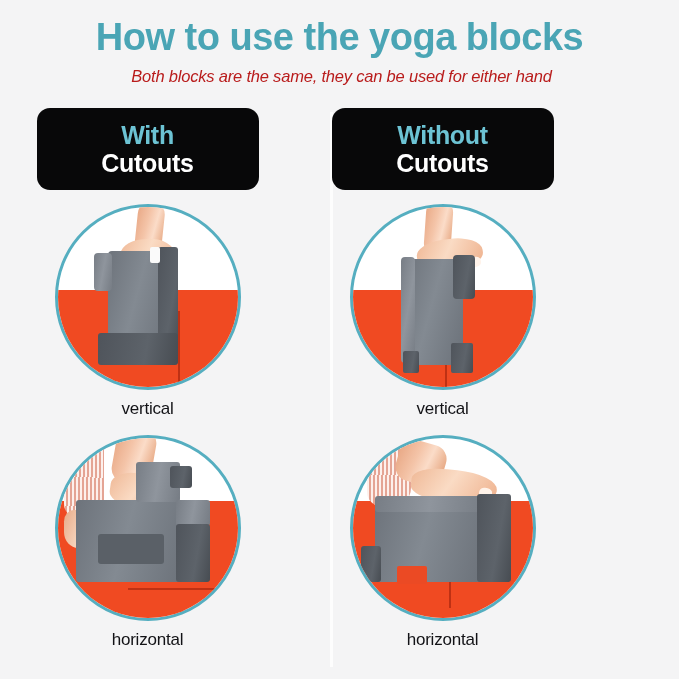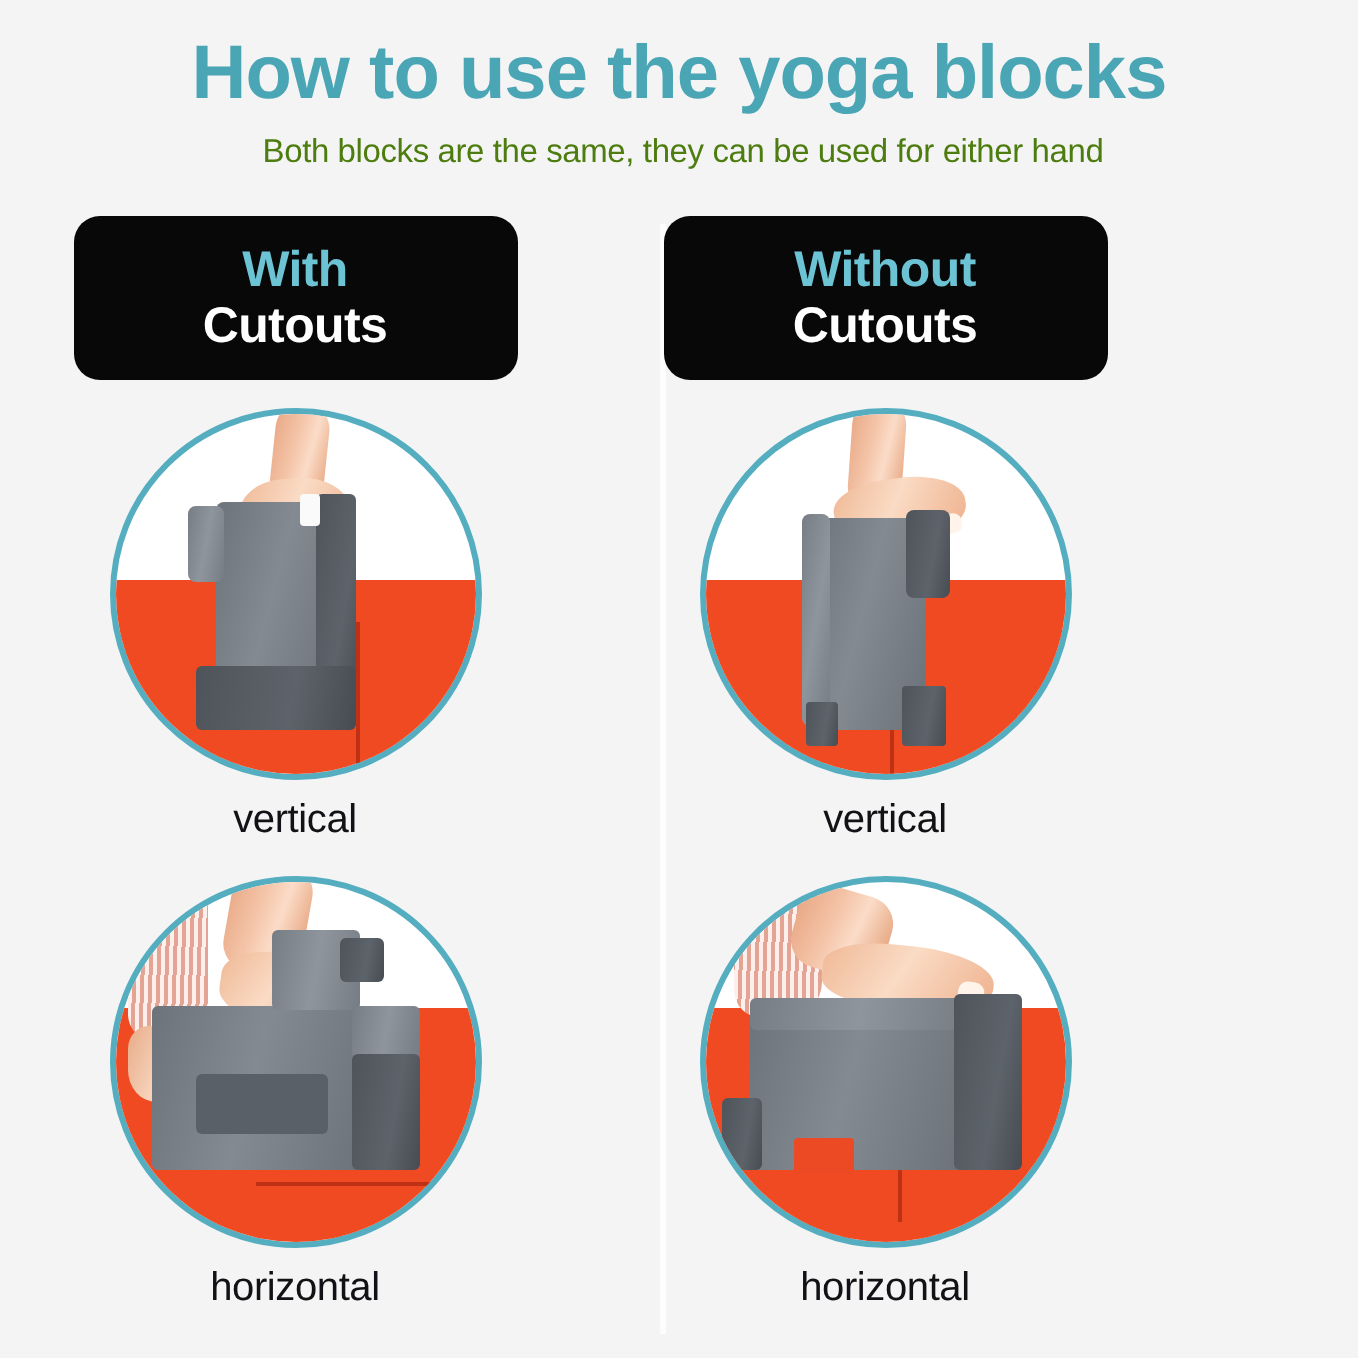--- a/index.html
+++ b/index.html
@@ -32,23 +32,24 @@
     font-size: 38px;
     font-weight: bold;
     color: #4aa5b5;
     letter-spacing: -0.5px;
     line-height: 1.05;
     margin: 0;
   }
   .subtitle {
     font-size: 16.5px;
     font-weight: 500;
-    color: #4d7c0f;
+    color: #b91c1c;
     margin: 9px 0 0 4px;
     letter-spacing: -0.2px;
+    font-style: italic;
   }
 
   
   .columns {
     position: absolute;
     top: 106px;
     left: 0;
     width: 590px;
     height: 573px;
     display: flex;
@@ -122,21 +123,21 @@
   }
   .circle.v .mat { height: 54%; }
   .circle.h .mat { height: 65%; }
 
   .mat-seam {
     position: absolute;
     background: rgba(150,30,10,0.55);
   }
 
   .caption {
-    font-size: 20px;
+    font-size: 17px;
     color: #121216;
     margin-top: 9px;
     letter-spacing: -0.2px;
     text-align: center;
   }
 
   
   .scene { position: absolute; inset: 0; }
 
   .arm {

